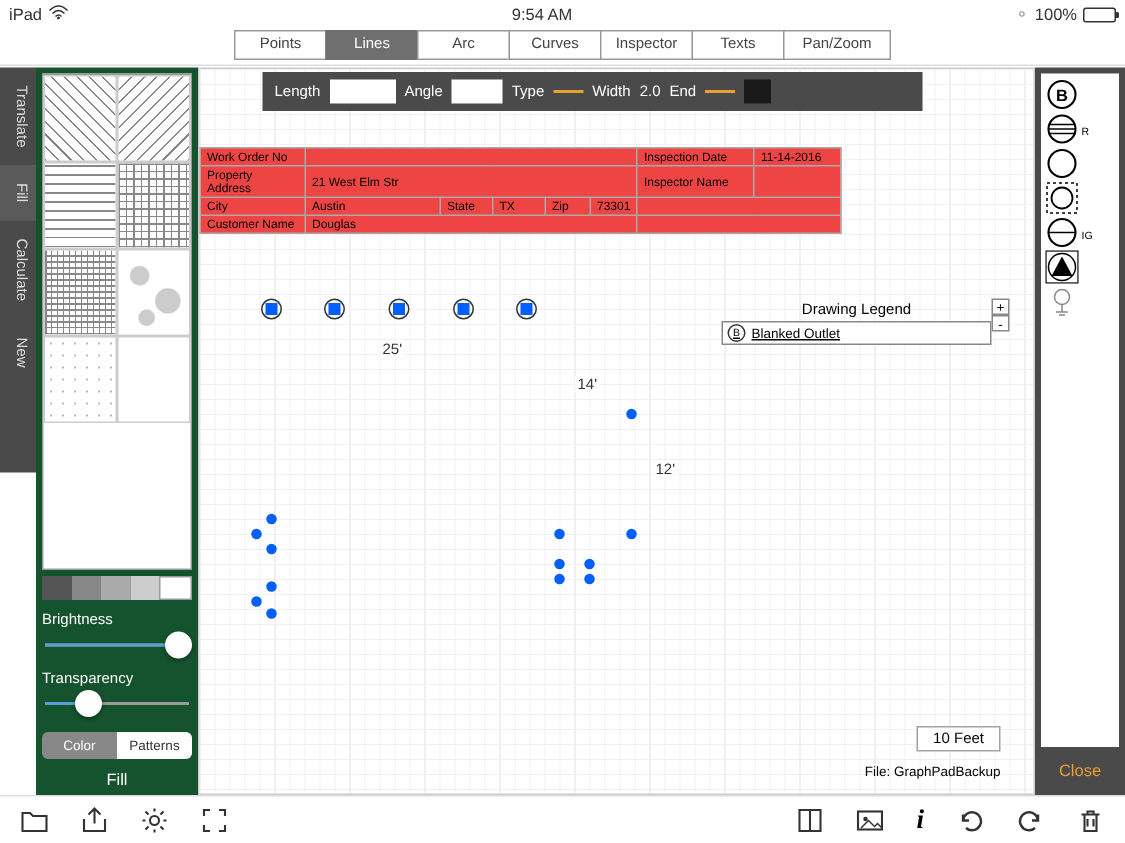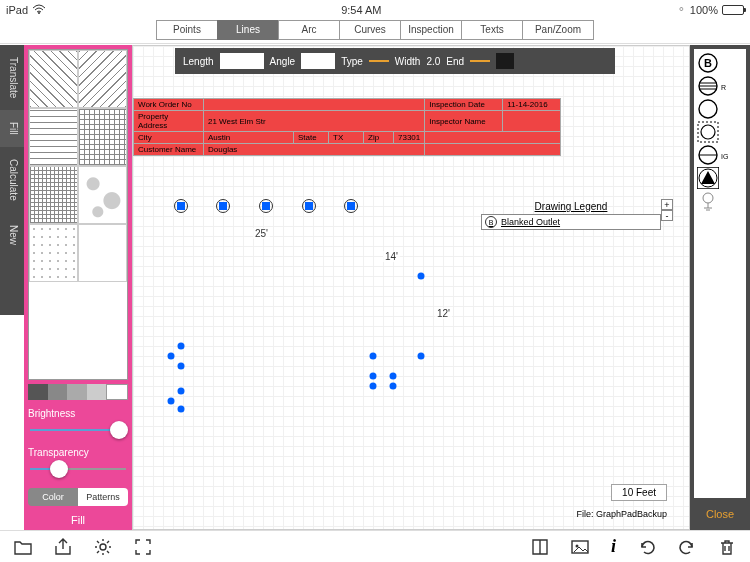--- a/index.html
+++ b/index.html
@@ -24,21 +24,21 @@
 .prop-bar input { height: 16px; border: none; font-size: 10px; padding: 0 3px; }
 .prop-line { display: inline-block; width: 20px; height: 2px; background: #e8a030; }
 .prop-swatch { width: 18px; height: 16px; background: #1a1a1a; display: inline-block; }
 
 
 .left-tabs { position: absolute; left: 0; top: 45px; width: 24px; background: #4a4a4a; display: flex; flex-direction: column; }
 .left-tab { writing-mode: vertical-rl; text-orientation: mixed; color: #ddd; font-size: 10px; padding: 12px 5px; cursor: pointer; text-align: center; }
 .left-tab.active { background: #5a5a5a; }
 
 
-.left-panel { position: absolute; left: 24px; top: 45px; width: 108px; bottom: 32px; background: #ec4899; padding: 4px; display: flex; flex-direction: column; }
+.left-panel { position: absolute; left: 24px; top: 45px; width: 108px; bottom: 32px; background: #14532d; padding: 4px; display: flex; flex-direction: column; }
 .pattern-grid { background: #fff; border: 1px solid #999; flex: 1; display: grid; grid-template-columns: 1fr 1fr; grid-auto-rows: 58px; overflow: hidden; }
 .pattern-cell { border: 0.5px solid #ccc; background: #fff; position: relative; overflow: hidden; }
 .gray-swatches { display: flex; height: 16px; margin-top: 4px; }
 .gray-swatches div { flex: 1; }
 .slider-group { margin-top: 8px; color: #fff; font-size: 10px; }
 .slider-track { position: relative; height: 18px; margin-top: 2px; }
 .slider-track .rail { position: absolute; top: 8px; left: 2px; right: 2px; height: 2px; background: #999; }
 .slider-track .fill { position: absolute; top: 8px; left: 2px; height: 2px; background: #5a9fd4; }
 .slider-thumb { position: absolute; top: 0; width: 18px; height: 18px; border-radius: 50%; background: #fff; box-shadow: 0 1px 3px rgba(0,0,0,.4); }
 .toggle { display: flex; margin-top: 10px; height: 18px; border-radius: 4px; overflow: hidden; }
@@ -56,21 +56,21 @@
 }
 .form-table { position: absolute; top: 52px; left: 0; right: 20px; font-size: 8px; border-collapse: collapse; background: #ef4444; }
 .form-table td { border: 1px solid #aaa; padding: 1px 4px; height: 12px; }
 .form-table .label { width: 70px; }
 .drawing { position: absolute; inset: 0; }
 .node { position: absolute; width: 7px; height: 7px; background: #0060ff; border-radius: 50%; transform: translate(-50%, -50%); }
 .node-sel { position: absolute; width: 14px; height: 14px; border: 1.2px solid #333; border-radius: 50%; transform: translate(-50%, -50%); }
 .node-sq { position: absolute; width: 8px; height: 8px; background: #0060ff; transform: translate(-50%, -50%); }
 .dim-label { position: absolute; font-size: 10px; color: #333; background: rgba(255,255,255,.7); padding: 0 2px; text-align: center; }
 .legend-box { position: absolute; top: 155px; right: 28px; width: 180px; font-size: 9px; }
-.legend-title { text-align: center; text-decoration: underline; font-size: 10px; }
+.legend-title { text-align: center; font-size: 10px; }
 .legend-row { display: flex; align-items: center; gap: 4px; margin-top: 2px; border: 1px solid #888; padding: 1px 3px; background: #fff; text-decoration: underline; }
 .legend-btn { position: absolute; top: 153px; right: 16px; width: 12px; font-size: 9px; }
 .legend-btn div { border: 1px solid #888; text-align: center; height: 11px; line-height: 10px; background: #fff; }
 .scale-box { position: absolute; bottom: 28px; right: 22px; border: 1px solid #a3a3a3; padding: 2px 10px; font-size: 10px; background: #fff; }
 .file-label { position: absolute; bottom: 10px; right: 22px; font-size: 9px; }
 
 
 .right-panel { position: absolute; right: 0; top: 45px; width: 60px; bottom: 32px; background: #4a4a4a; display: flex; flex-direction: column; align-items: center; padding-top: 4px; }
 .symbol-list { background: #fff; width: 52px; flex: 1; display: flex; flex-direction: column; align-items: flex-start; padding: 3px; gap: 1px; }
 .symbol { width: 22px; height: 22px; }
@@ -109,21 +109,21 @@
     <span>100%</span>
     <span class="battery"><span class="battery-fill"></span></span>
   </div>
 </div>
 
 <div class="toolbar">
   <div class="tool-btn">Points</div>
   <div class="tool-btn active">Lines</div>
   <div class="tool-btn">Arc</div>
   <div class="tool-btn">Curves</div>
-  <div class="tool-btn">Inspection</div>
+  <div class="tool-btn">Inspector</div>
   <div class="tool-btn">Texts</div>
   <div class="tool-btn" style="width:72px">Pan/Zoom</div>
 </div>
 
 <div class="prop-bar">
   <span>Length</span>
   <input style="width: 44px;" value="">
   <span>Angle</span>
   <input style="width: 34px;" value="">
   <span>Type</span>

